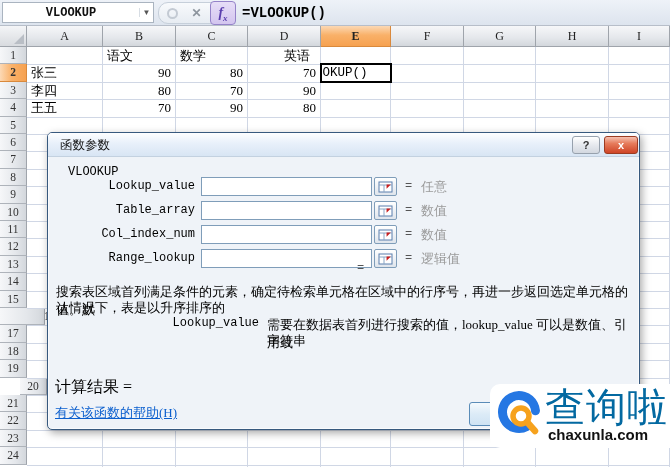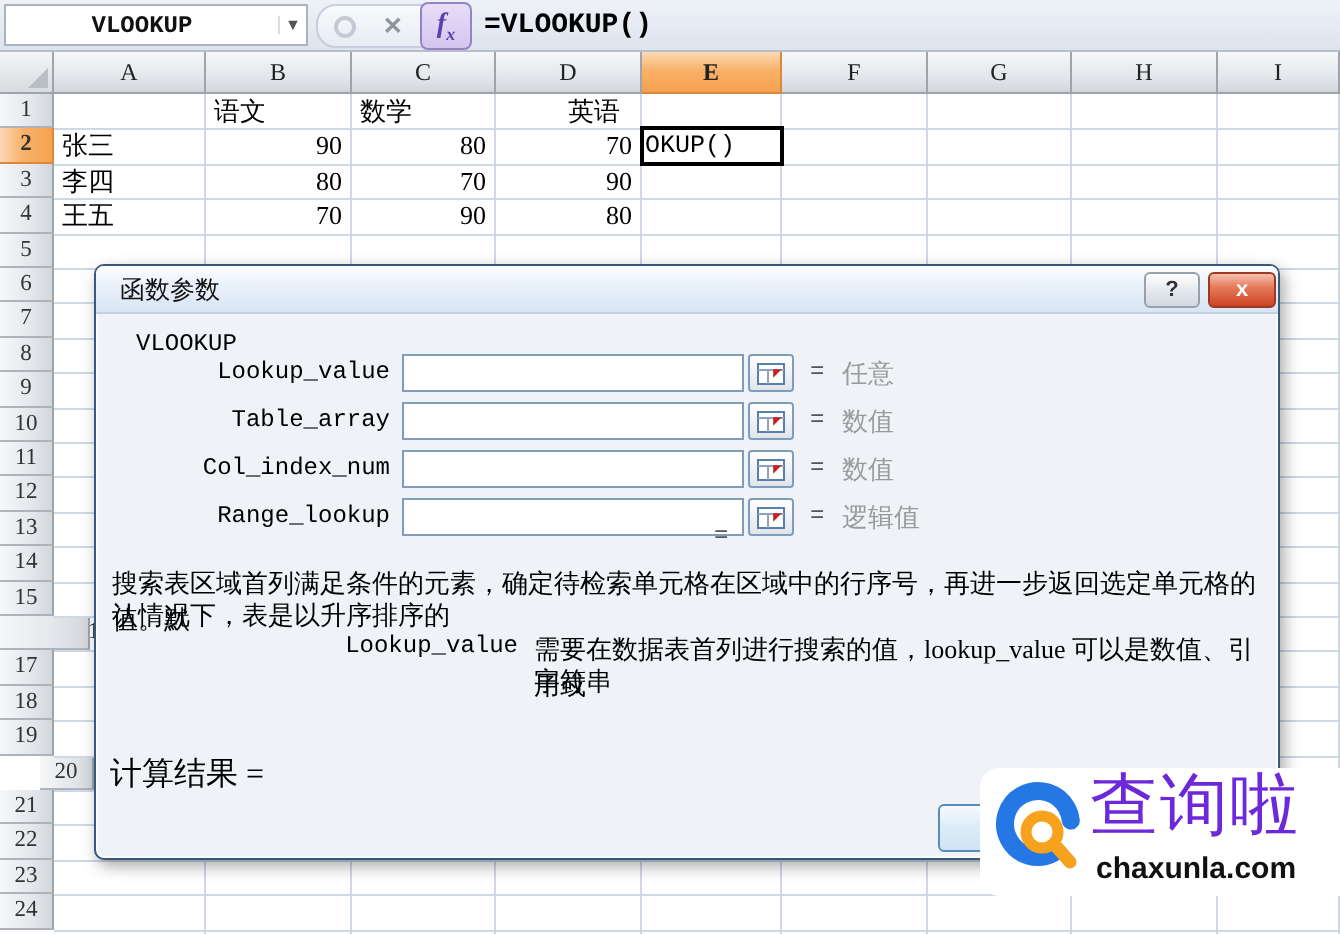--- a/index.html
+++ b/index.html
@@ -98,21 +98,21 @@
     font-size:16px; color:#000; }
   #dlg-help-link { position:absolute; left:7px; top:271px; font-family:"Liberation Serif", serif;
     font-size:13px; color:#0b5fce; text-decoration:underline; cursor:pointer; }
   #dlg-ok-btn { position:absolute; left:421px; top:269px; width:80px; height:24px;
     background:linear-gradient(#f5fafd,#dcebf7 50%,#cfe3f3); border:1px solid #5a8cb8; border-radius:3px; }
 
   
   #watermark { position:absolute; left:490px; top:384px; width:180px; height:64px; background:#fff;
     border-radius:10px 0 0 10px; z-index:20; }
   #wm-brand { position:absolute; left:55px; top:-4px; font-family:"Liberation Serif", serif;
-    font-size:34px; color:#6d28d9; letter-spacing:1px; white-space:nowrap; }
+    font-size:40px; color:#0369a1; letter-spacing:1px; white-space:nowrap; }
   #wm-domain { position:absolute; left:58px; top:42px; font-size:15px; font-weight:bold; color:#111; }
   #wm-logo { position:absolute; left:6px; top:6px; }
 </style>
 </head>
 <body>
 
 <div id="app">
 
   <div id="formula-bar">
     <div id="name-box">
@@ -291,20 +291,21 @@
           <span class="f-type">逻辑值</span>
         </div>
       </div>
     <div id="dlg-lone-eq">=</div>
     <div class="dlg-desc" style="top:150px;">搜索表区域首列满足条件的元素，确定待检索单元格在区域中的行序号，再进一步返回选定单元格的值。默</div>
     <div class="dlg-desc" style="top:166px;">认情况下，表是以升序排序的</div>
     <div id="param-label">Lookup_value</div>
     <div class="param-desc" style="top:183px;">需要在数据表首列进行搜索的值，lookup_value 可以是数值、引用或</div>
     <div class="param-desc" style="top:199px;">字符串</div>
     <div id="dlg-result">计算结果 =</div>
+    <a id="dlg-help-link">有关该函数的帮助(H)</a>
     <div id="dlg-ok-btn"></div>
   </div>
 
   <div id="watermark">
     <svg id="wm-logo" width="48" height="52" viewBox="0 0 48 52">
       <circle cx="23" cy="22" r="16.5" fill="none" stroke="#2577e3" stroke-width="9" stroke-dasharray="84 20" stroke-linecap="round" transform="rotate(62 23 22)"></circle>
       <circle cx="25" cy="26" r="8" fill="none" stroke="#f6a21d" stroke-width="5.5"></circle>
       <path d="M31 32 L39 41" stroke="#f6a21d" stroke-width="6.5" stroke-linecap="round" fill="none"></path>
     </svg>
     <div id="wm-brand">查询啦</div>

